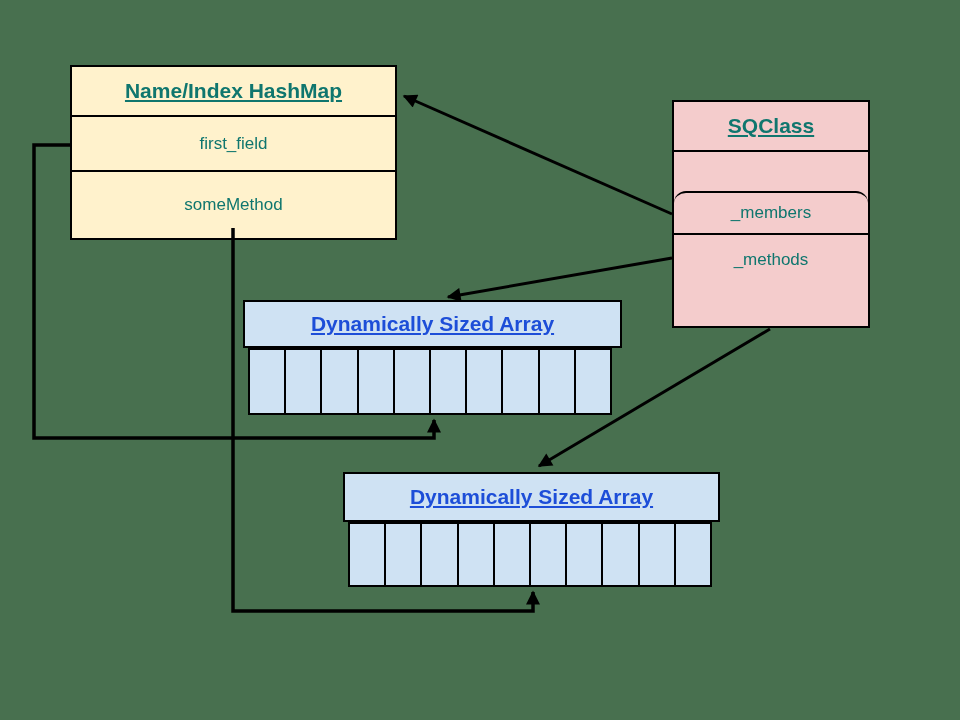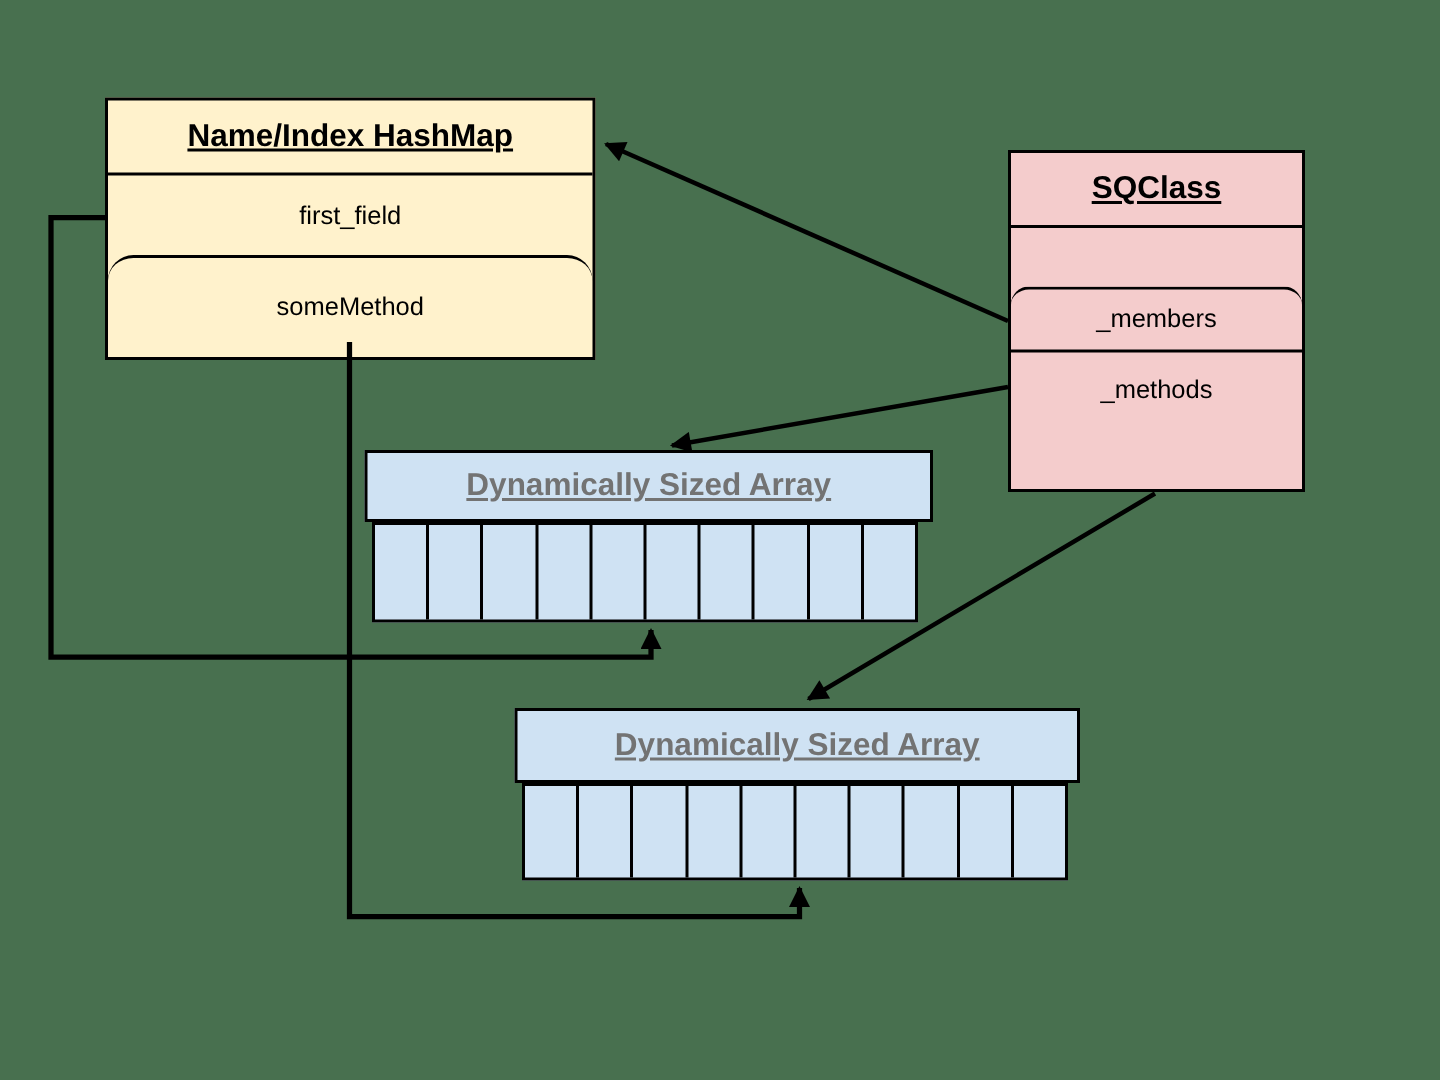--- a/index.html
+++ b/index.html
@@ -15,21 +15,21 @@
   .canvas {
     position: relative;
     width: 960px;
     height: 720px;
     background: var(--canvas-bg, #48704F);
   }
   .uml-box {
     position: absolute;
     box-sizing: border-box;
     border: 2px solid var(--border, #000);
-    color: #000000;
+    color: #0f766e;
   }
   .uml-box .box-title {
     box-sizing: border-box;
     display: flex;
     align-items: center;
     justify-content: center;
     font-weight: bold;
     font-size: 21px;
     text-decoration: underline;
     border-bottom: 2px solid var(--border, #000);
@@ -50,21 +50,21 @@
     position: absolute;
     box-sizing: border-box;
     border: 2px solid var(--border, #000);
     background: var(--array-fill, #CFE2F3);
     display: flex;
     align-items: center;
     justify-content: center;
     font-weight: bold;
     font-size: 21px;
     text-decoration: underline;
-    color: #737373;
+    color: #1d4ed8;
   }
   .array-cells {
     position: absolute;
     box-sizing: border-box;
     border: 2px solid var(--border, #000);
     background: var(--array-fill, #CFE2F3);
     display: flex;
   }
   .array-cells .cell {
     flex: 1 1 0;
@@ -83,21 +83,21 @@
   }
 </style>
 </head>
 <body>
 
 <div class="canvas">
 
   <div class="uml-box hashmap" style="left:70px; top:65px; width:327px; height:175px;">
     <div class="box-title" style="height:50px;">Name/Index HashMap</div>
     <div class="box-row" style="height:53px;">first_field</div>
-    <div class="box-row" style="height:68px;border-radius:17px;">someMethod</div>
+    <div class="box-row" style="height:68px;">someMethod</div>
   </div>
 
   <div class="uml-box sqclass" style="left:672px; top:100px; width:198px; height:228px;">
     <div class="box-title" style="height:50px;">SQClass</div>
     <div class="box-row" style="height:39px;"></div>
     <div class="box-row" style="height:42px;border-radius:12px;">_members</div>
     <div class="box-row" style="height:52px;">_methods</div>
   </div>
 
   <div class="array-title" style="left:243px; top:300px; width:379px; height:48px;">Dynamically Sized Array</div>

